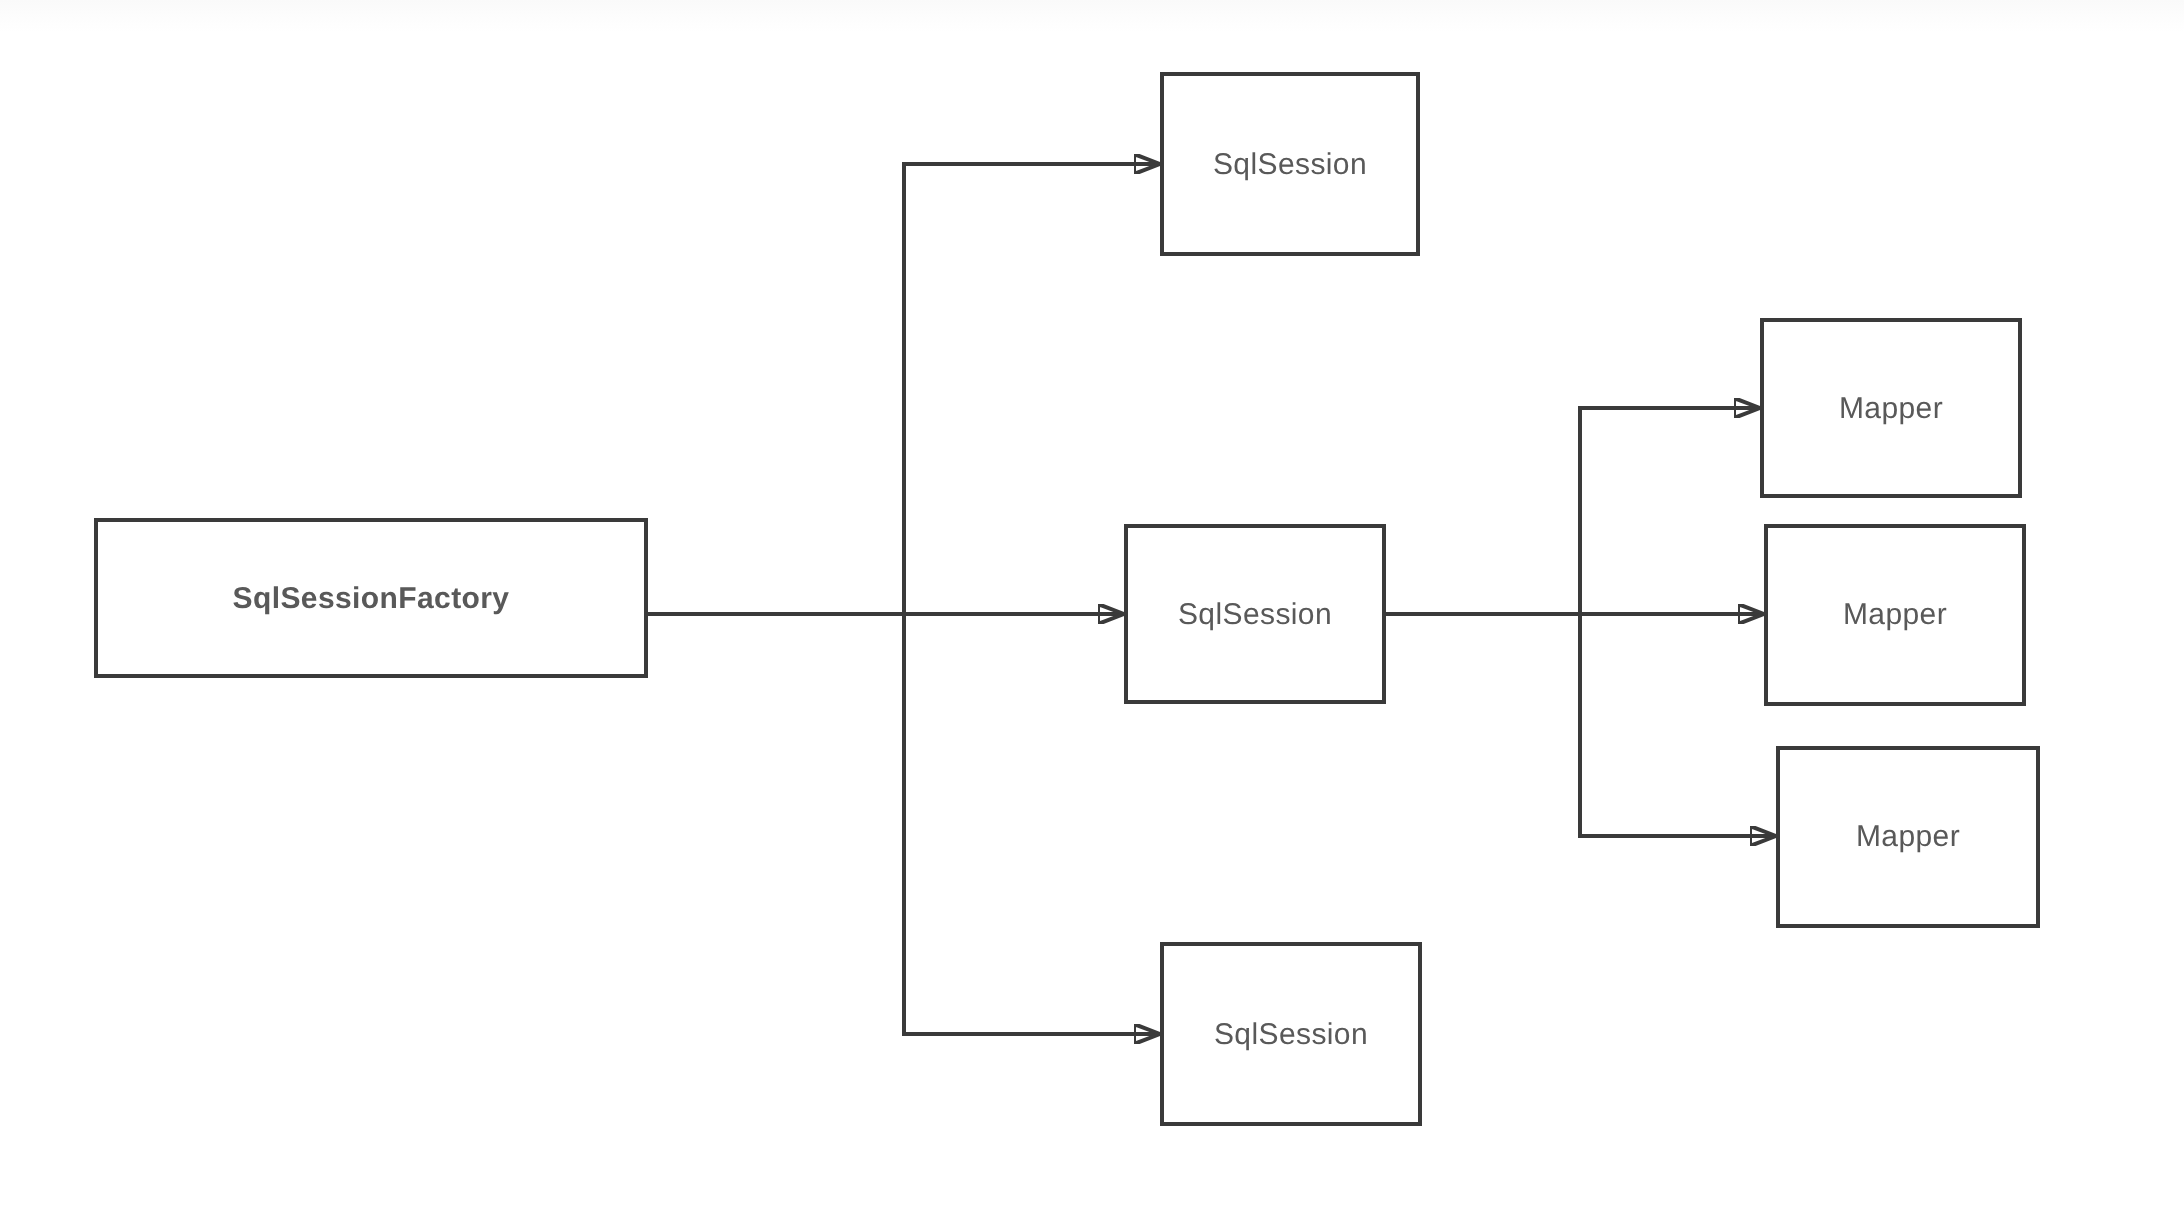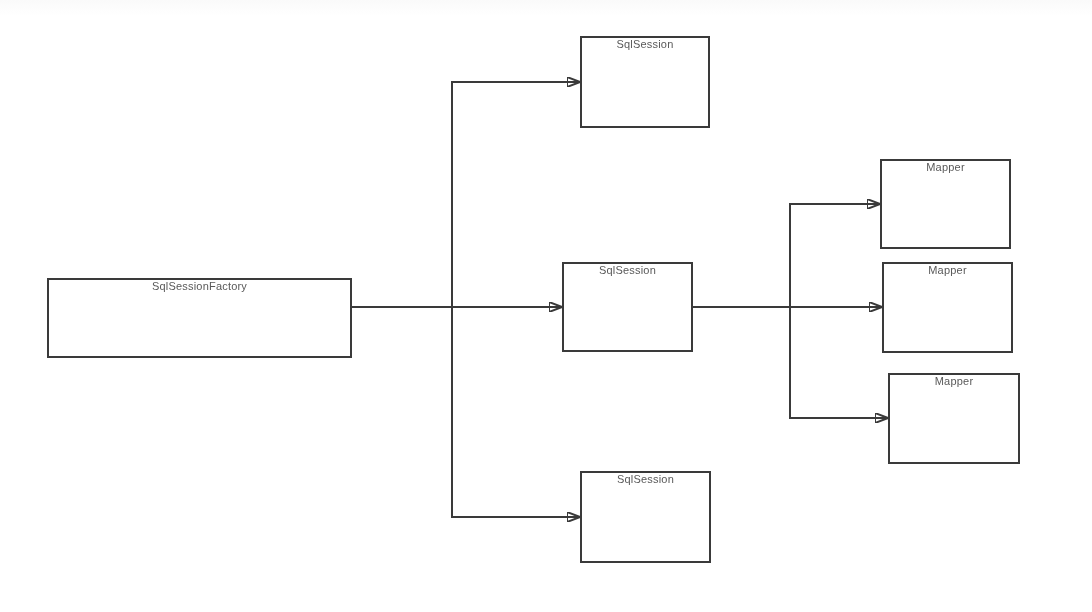--- a/index.html
+++ b/index.html
@@ -28,28 +28,28 @@
     fill: none;
     stroke: #3a3a3a;
     stroke-width: 2;
   }
   .node {
     position: absolute;
     box-sizing: border-box;
     border: 2px solid #3a3a3a;
     background: #ffffff;
     color: #595959;
-    font-size: 11px;
+    font-size: 15px;
     display: flex;
-    align-items: flex-start;
+    align-items: center;
     justify-content: center;
     z-index: 2;
     letter-spacing: 0.2px;
   }
-  .node-factory        { left: 47px;  top: 278px; width: 305px; height: 80px; }
+  .node-factory        { left: 47px;  top: 259px; width: 277px; height: 80px; font-weight: bold; }
   .node-session-top    { left: 580px; top: 36px;  width: 130px; height: 92px; }
   .node-session-middle { left: 562px; top: 262px; width: 131px; height: 90px; }
   .node-session-bottom { left: 580px; top: 471px; width: 131px; height: 92px; }
   .node-mapper-top     { left: 880px; top: 159px; width: 131px; height: 90px; }
   .node-mapper-middle  { left: 882px; top: 262px; width: 131px; height: 91px; }
   .node-mapper-bottom  { left: 888px; top: 373px; width: 132px; height: 91px; }
 </style>
 </head>
 <body>
 

